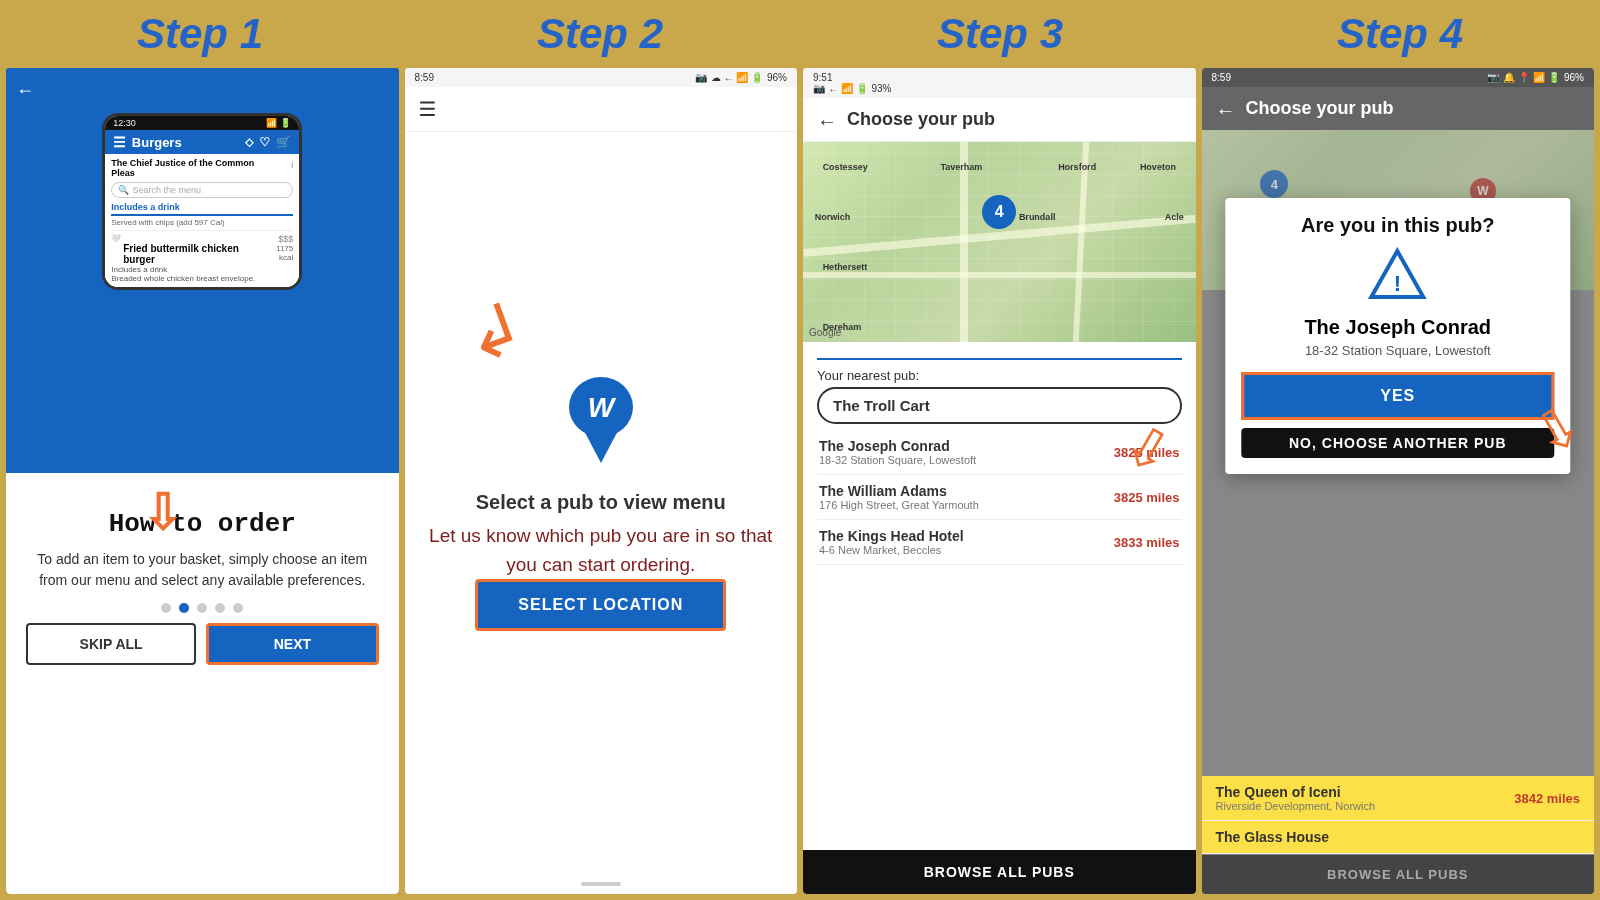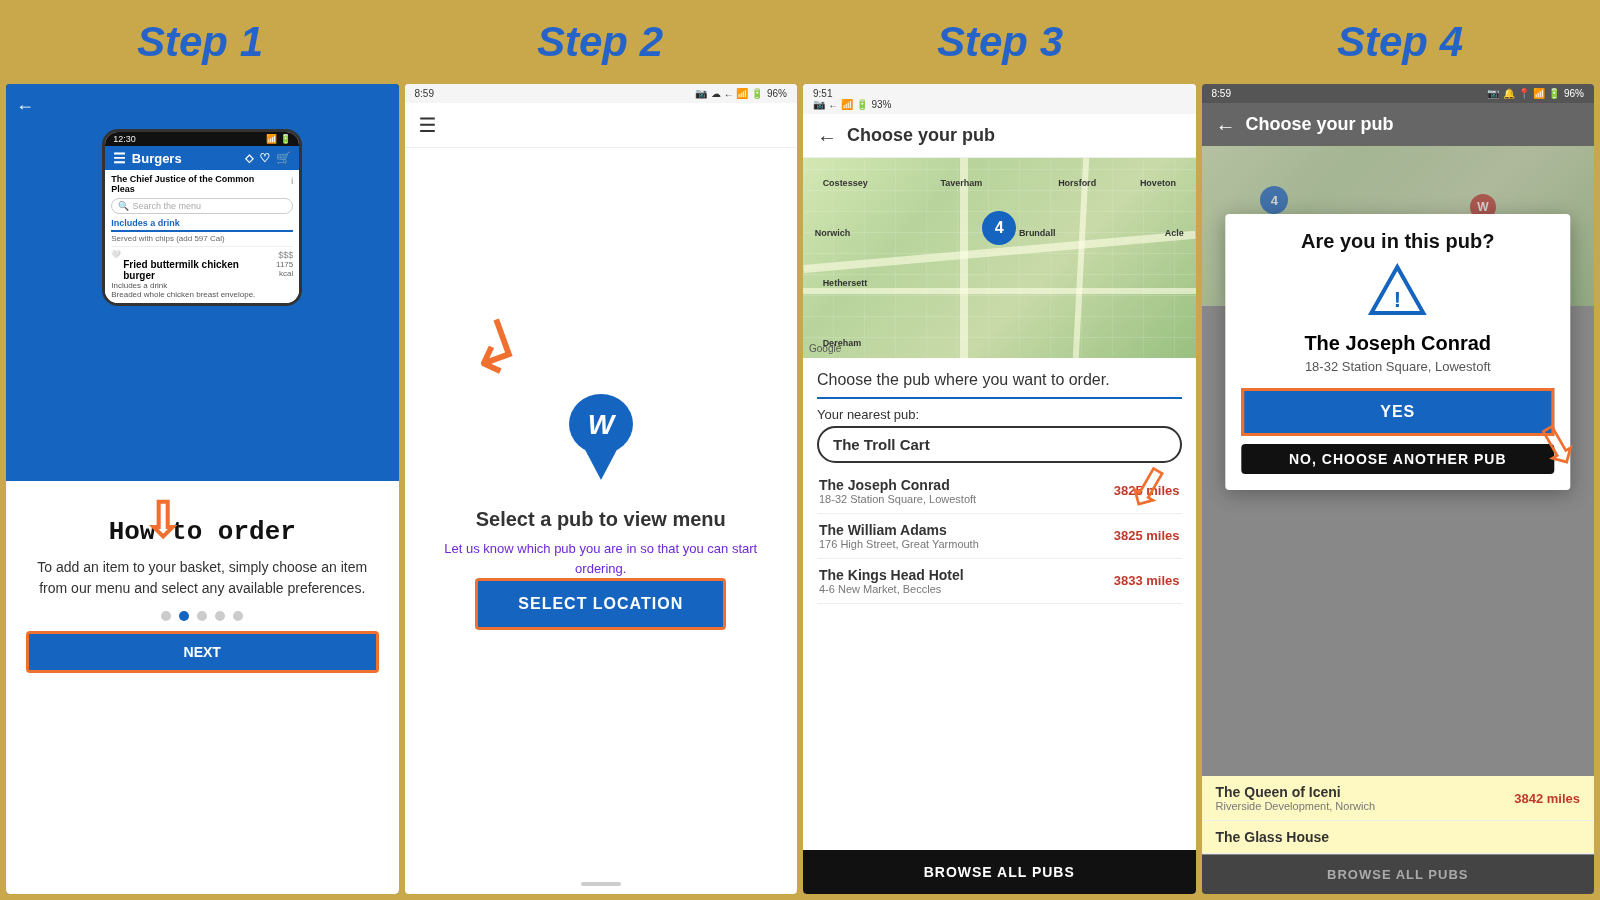--- a/index.html
+++ b/index.html
@@ -10,21 +10,21 @@
       font-family: Arial, sans-serif;
       display: flex;
       flex-direction: column;
       overflow: hidden;
     }
 
     
     .steps-header {
       display: flex;
       width: 100%;
-      height: 84px;
+      height: 68px;
       align-items: center;
       border-radius: 11px;
     }
     .step-title {
       flex: 1;
       text-align: center;
       font-size: 42px;
       font-style: italic;
       font-weight: bold;
       color: #2563c9;
@@ -220,22 +220,22 @@
       text-align: center;
       position: relative;
     }
     .select-pub-title {
       font-size: 20px;
       font-weight: bold;
       color: #333;
       margin-bottom: 8px;
     }
     .select-pub-sub {
-      font-size: 13px;
-      color: #6d28d9;
+      font-size: 19px;
+      color: #7f1d1d;
       line-height: 1.5;
     }
     .select-location-btn {
       background: #1565c0;
       color: white;
       font-size: 16px;
       font-weight: bold;
       padding: 14px 40px;
       border: 3px solid #f07030;
       border-radius: 4px;
@@ -636,20 +636,21 @@
       <h2 class="how-to-order-title" style="margin-top:20px;font-family:Liberation Mono, monospace;">How to order</h2>
       <p class="how-to-order-text">To add an item to your basket, simply choose an item from our menu and select any available preferences.</p>
       <div class="dots-row">
         <div class="dot"></div>
         <div class="dot active"></div>
         <div class="dot"></div>
         <div class="dot"></div>
         <div class="dot"></div>
       </div>
       <div class="buttons-row">
+        <button class="skip-btn">SKIP ALL</button>
         <button class="next-btn">NEXT</button>
       </div>
     </div>
   </div>
 
   <div class="panel panel2">
     <div class="panel2-status">
       <span>8:59</span>
       <span>📷 ☁ ← 📶 🔋 <span>96%</span></span>
     </div>
@@ -700,21 +701,20 @@
         <div class="map-label" style="top:35%;left:55%;">Brundall</div>
         <div class="map-label" style="top:35%;right:3%;">Acle</div>
         <div class="map-label" style="top:60%;left:5%;">Hethersett</div>
         <div class="map-label" style="bottom:5%;left:5%;">Dereham</div>
         <div class="map-marker-4">4</div>
         <div class="google-label">Google</div>
       </div>
     </div>
 
     <div class="panel3-content">
-      <p class="choose-pub-text">Choose the pub where you want to order.</p>
       <div class="divider-line"></div>
       <p class="nearest-pub-label">Your nearest pub:</p>
 
       <div style="position:relative;">
         <div class="troll-cart-row">
           <span class="troll-cart-name">The Troll Cart</span>
         </div>
 
         <div style="position:absolute; right:10px; top:30px; font-size:55px; color:#f07030; transform:rotate(30deg);">⇩</div>
       </div>
@@ -773,21 +773,21 @@
         </svg>
       </div>
       <div class="dialog-pub-name">The Joseph Conrad</div>
       <div class="dialog-pub-address">18-32 Station Square, Lowestoft</div>
       
       <div style="position:absolute; right:-10px; top:200px; font-size:55px; color:#f07030; transform:rotate(-30deg);">⇩</div>
       <button class="yes-btn">YES</button>
       <button class="no-choose-btn">NO, CHOOSE ANOTHER PUB</button>
     </div>
 
-    <div style="background:#fef9c3; position:absolute; bottom:40px; left:0; right:0;">
+    <div style="background:#fde047; position:absolute; bottom:40px; left:0; right:0;">
       <div class="panel4-pub-row">
         <div>
           <div class="pub-name">The Queen of Iceni</div>
           <div class="pub-address">Riverside Development, Norwich</div>
         </div>
         <div class="pub-distance">3842 miles</div>
       </div>
       <div class="panel4-pub-row">
         <div>
           <div class="pub-name">The Glass House</div>

